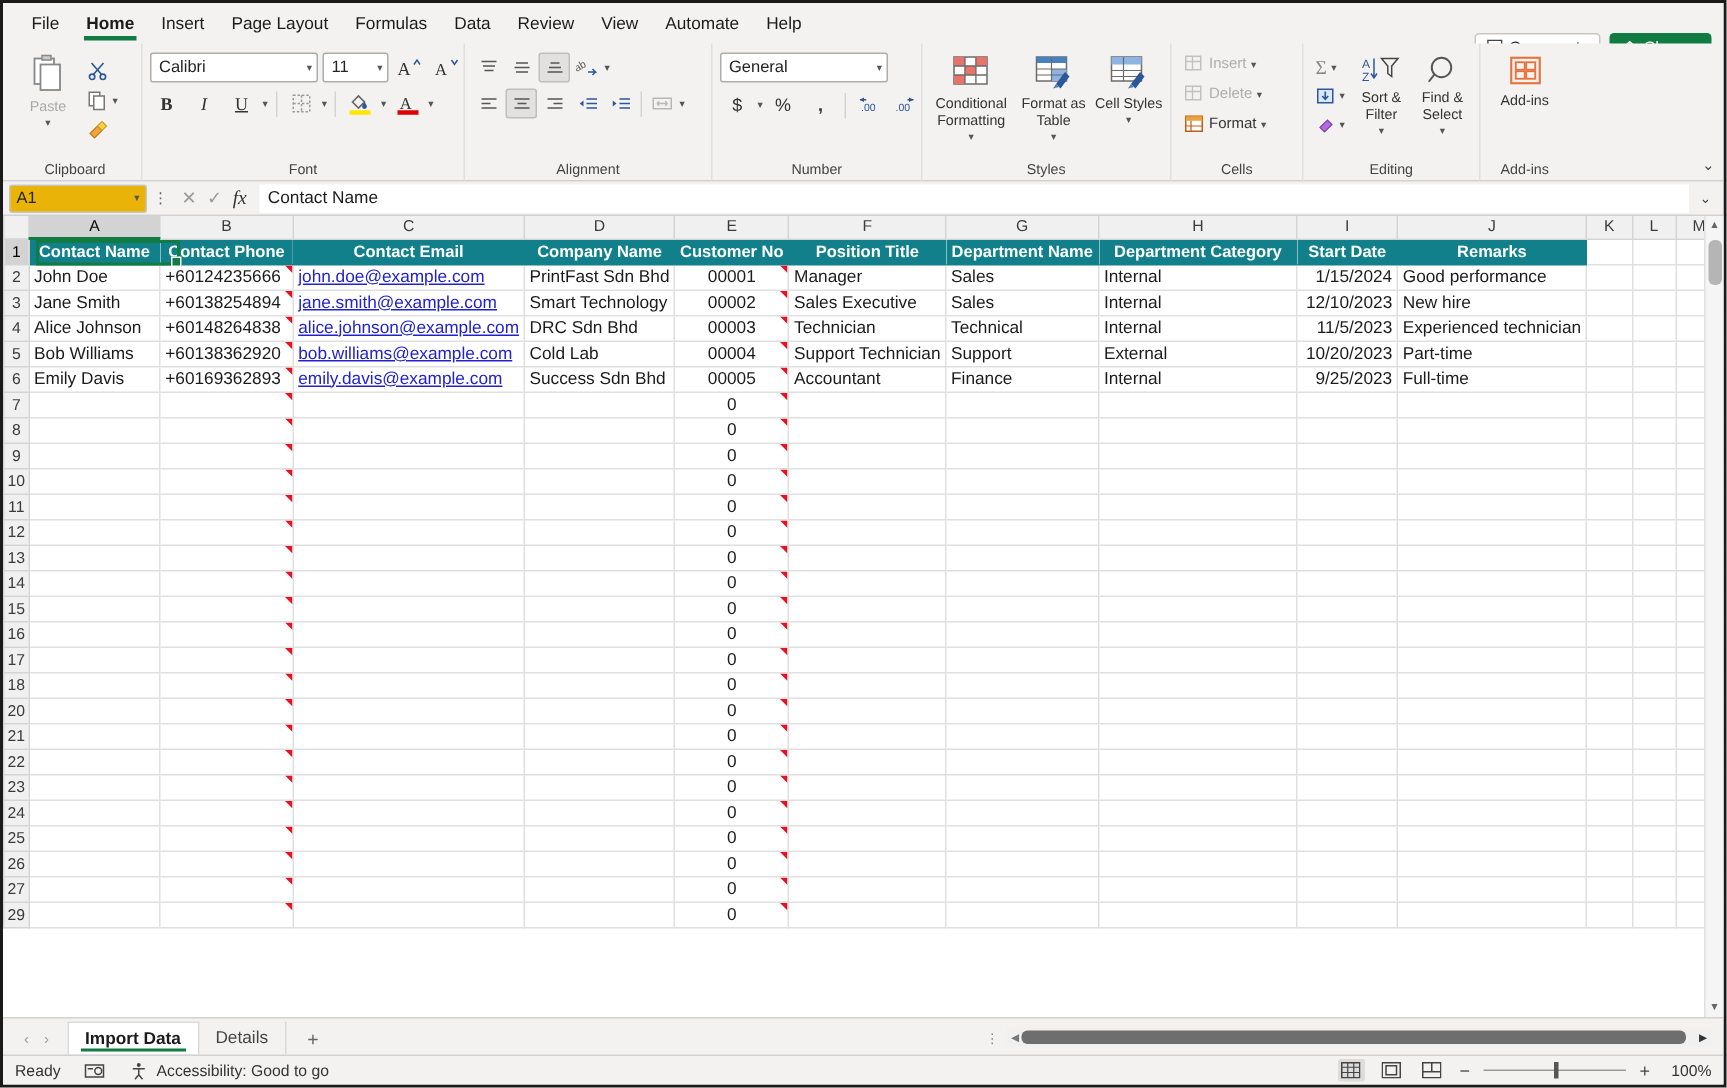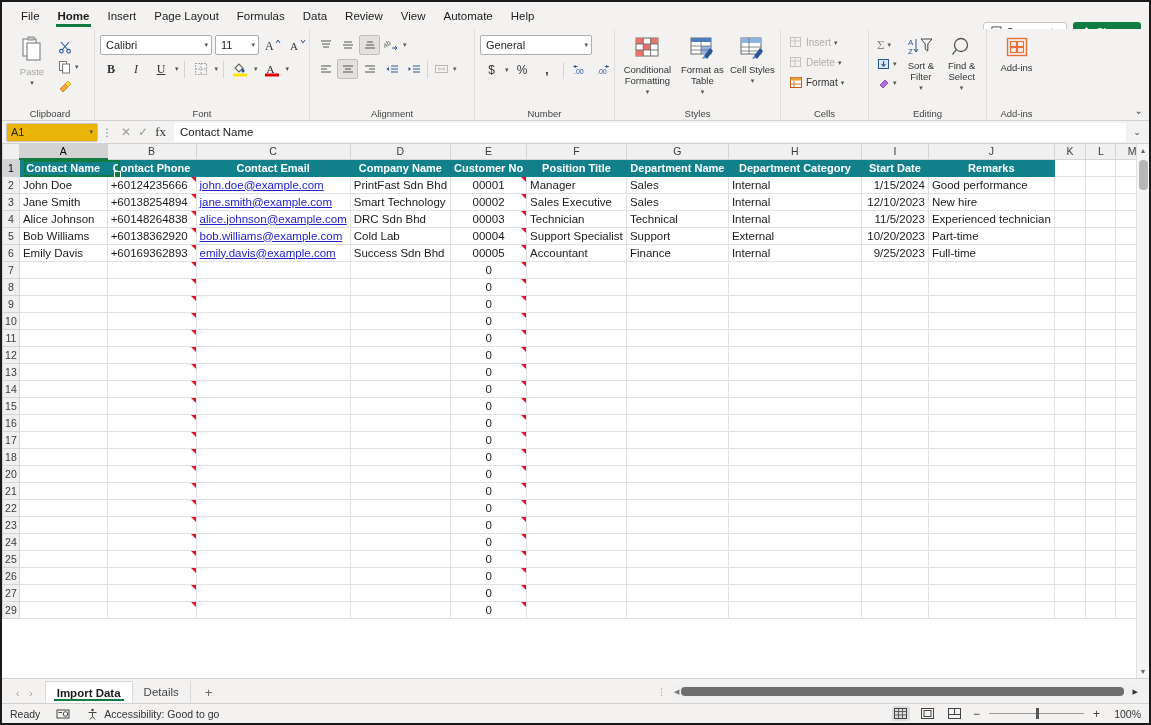--- a/index.html
+++ b/index.html
@@ -68,21 +68,21 @@
   .edit-col { display:flex; flex-direction:column; gap:0px; padding-top:1px;}
   .edit-wrap { display:flex; }
 
   .ribbon-collapse { position:absolute; right:6px; bottom:4px; font-size:10px; color:#444; }
 
   
   .fbar { height:23px; background:#f3f2f1; display:flex; align-items:center; padding:0 4px; gap:3px; flex:0 0 23px; border-bottom:1px solid #d1d1d1;}
   .namebox { width:92px; height:19px; border:1px solid #c8c6c4; background:#eab308; border-radius:2px; display:flex; align-items:center; justify-content:space-between; padding:0 4px; font-size:11px; }
   .fb-dots { width:12px; text-align:center; color:#666; font-size:10px; letter-spacing:0; }
   .fb-icons { display:flex; align-items:center; gap:7px; padding:0 5px; color:#9a9a9a; font-size:12px; }
-  .fb-fx { font-family:"Liberation Serif",serif; color:#333; font-size:13px; }
+  .fb-fx { font-style:italic; font-family:"Liberation Serif",serif; color:#333; font-size:13px; }
   .fb-input { flex:1; height:19px; background:#fff; border:none; display:flex; align-items:center; padding-left:6px; font-size:11.5px; color:#1b1b1b;}
   .fb-exp { width:16px; text-align:center; color:#444; font-size:9px; }
 
   
   .gridwrap { flex:1; position:relative; background:#fff; overflow:hidden; }
   table.grid { border-collapse:collapse; table-layout:fixed; }
   .colhdr td, .colhdr th { height:15px; background:#f0f0f0; border:1px solid #d4d4d4; border-top:none; font-size:10.5px; font-weight:normal; color:#3b3b3b; text-align:center; }
   .colhdr td.sel { background:#d3d3d3; color:#000; border-bottom:2px solid #107c41; }
   .rowhdr { width:22px; background:#f0f0f0; border:1px solid #d4d4d4; font-size:10.5px; color:#3b3b3b; text-align:center; height:17px;}
   .rowhdr.sel { background:#d3d3d3; color:#000;}
@@ -682,21 +682,21 @@
             <td class="cell"></td>
             <td class="cell"></td>
           </tr>
           <tr>
             <td class="rowhdr ">5</td>
             <td class="cell">Bob Williams</td>
             <td class="cell">+60138362920<span class="cmt"></span></td>
             <td class="cell"><span class="lnk">bob.williams@example.com</span></td>
             <td class="cell">Cold Lab</td>
             <td class="cell ctr">00004<span class="cmt"></span></td>
-            <td class="cell">Support Specialist</td>
+            <td class="cell">Support Technician</td>
             <td class="cell">Support</td>
             <td class="cell">External</td>
             <td class="cell num">10/20/2023</td>
             <td class="cell">Part-time</td>
             <td class="cell"></td>
             <td class="cell"></td>
             <td class="cell"></td>
           </tr>
           <tr>
             <td class="rowhdr ">6</td>

